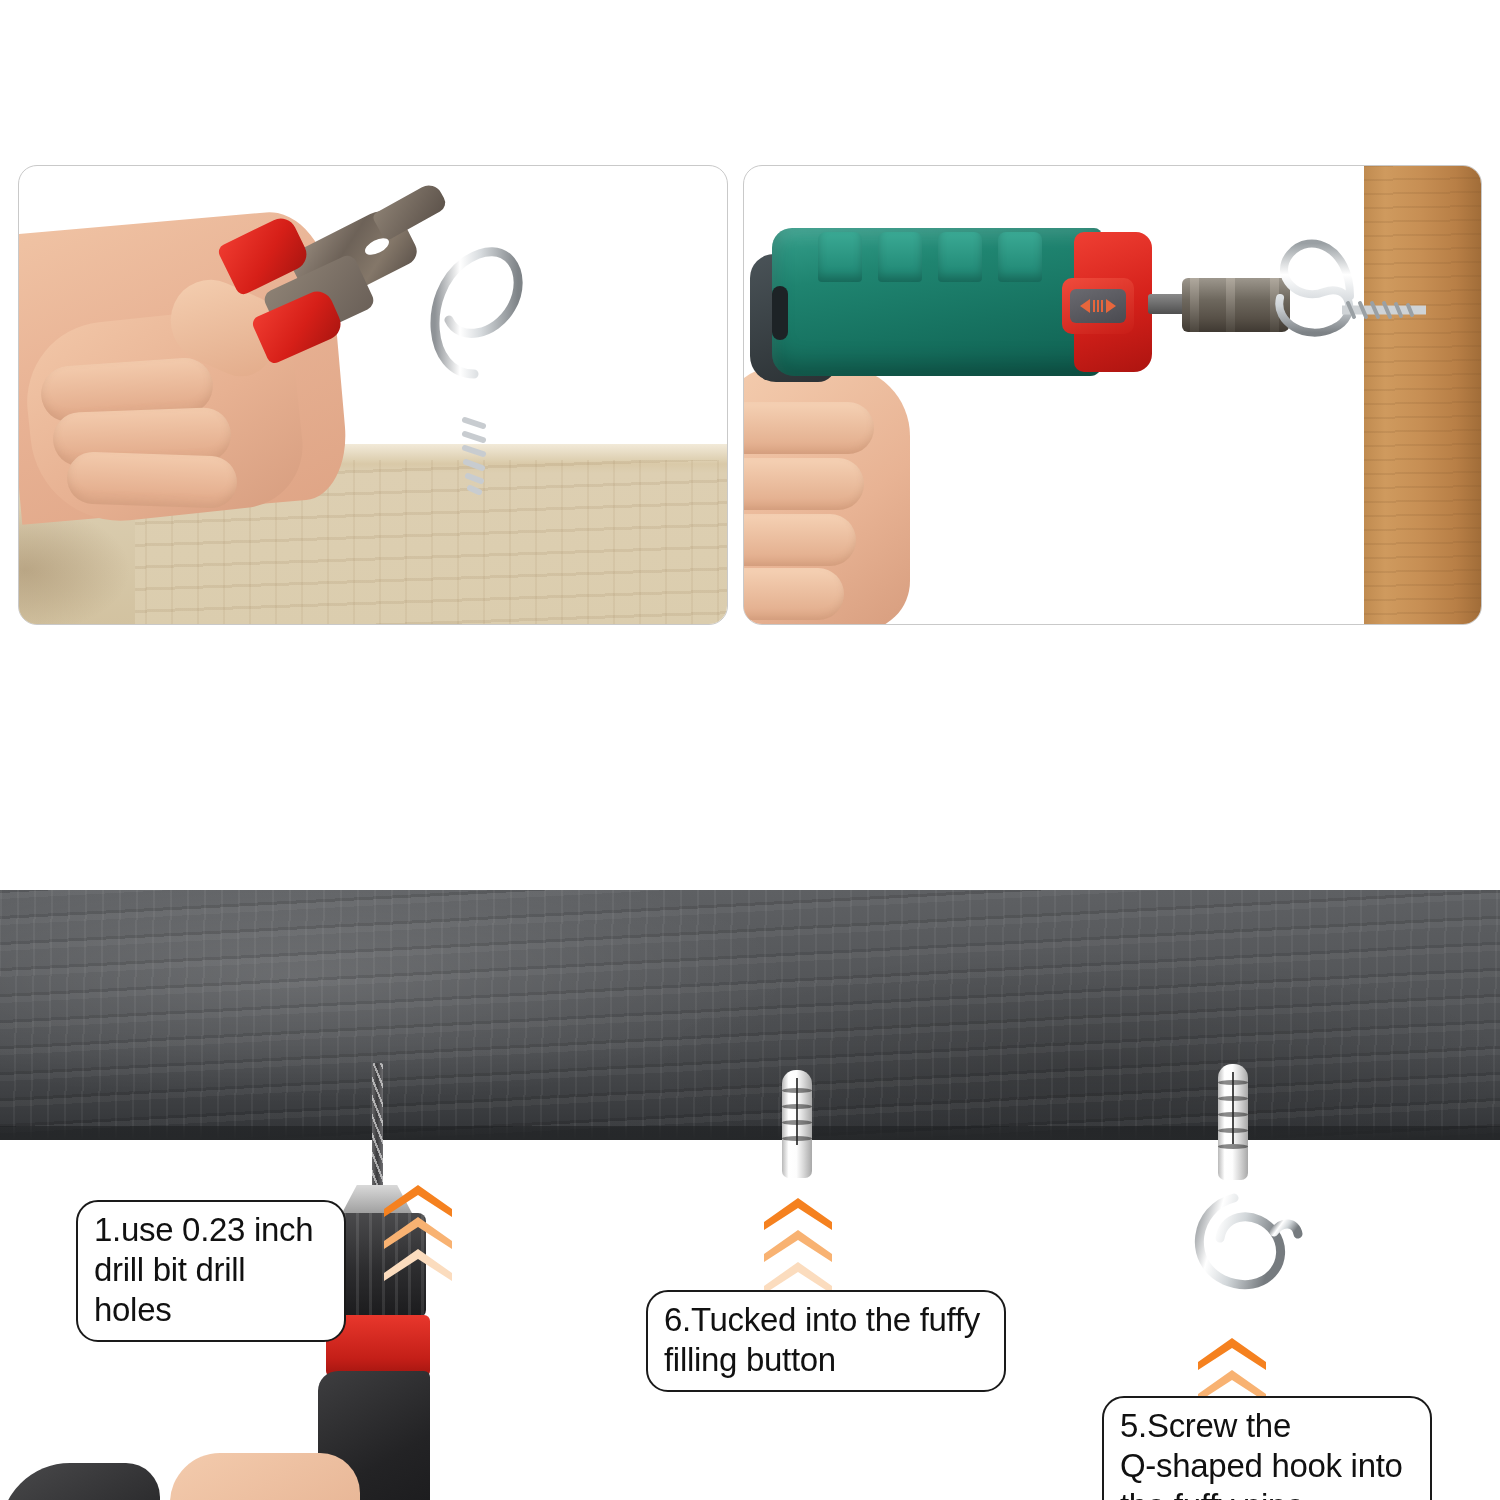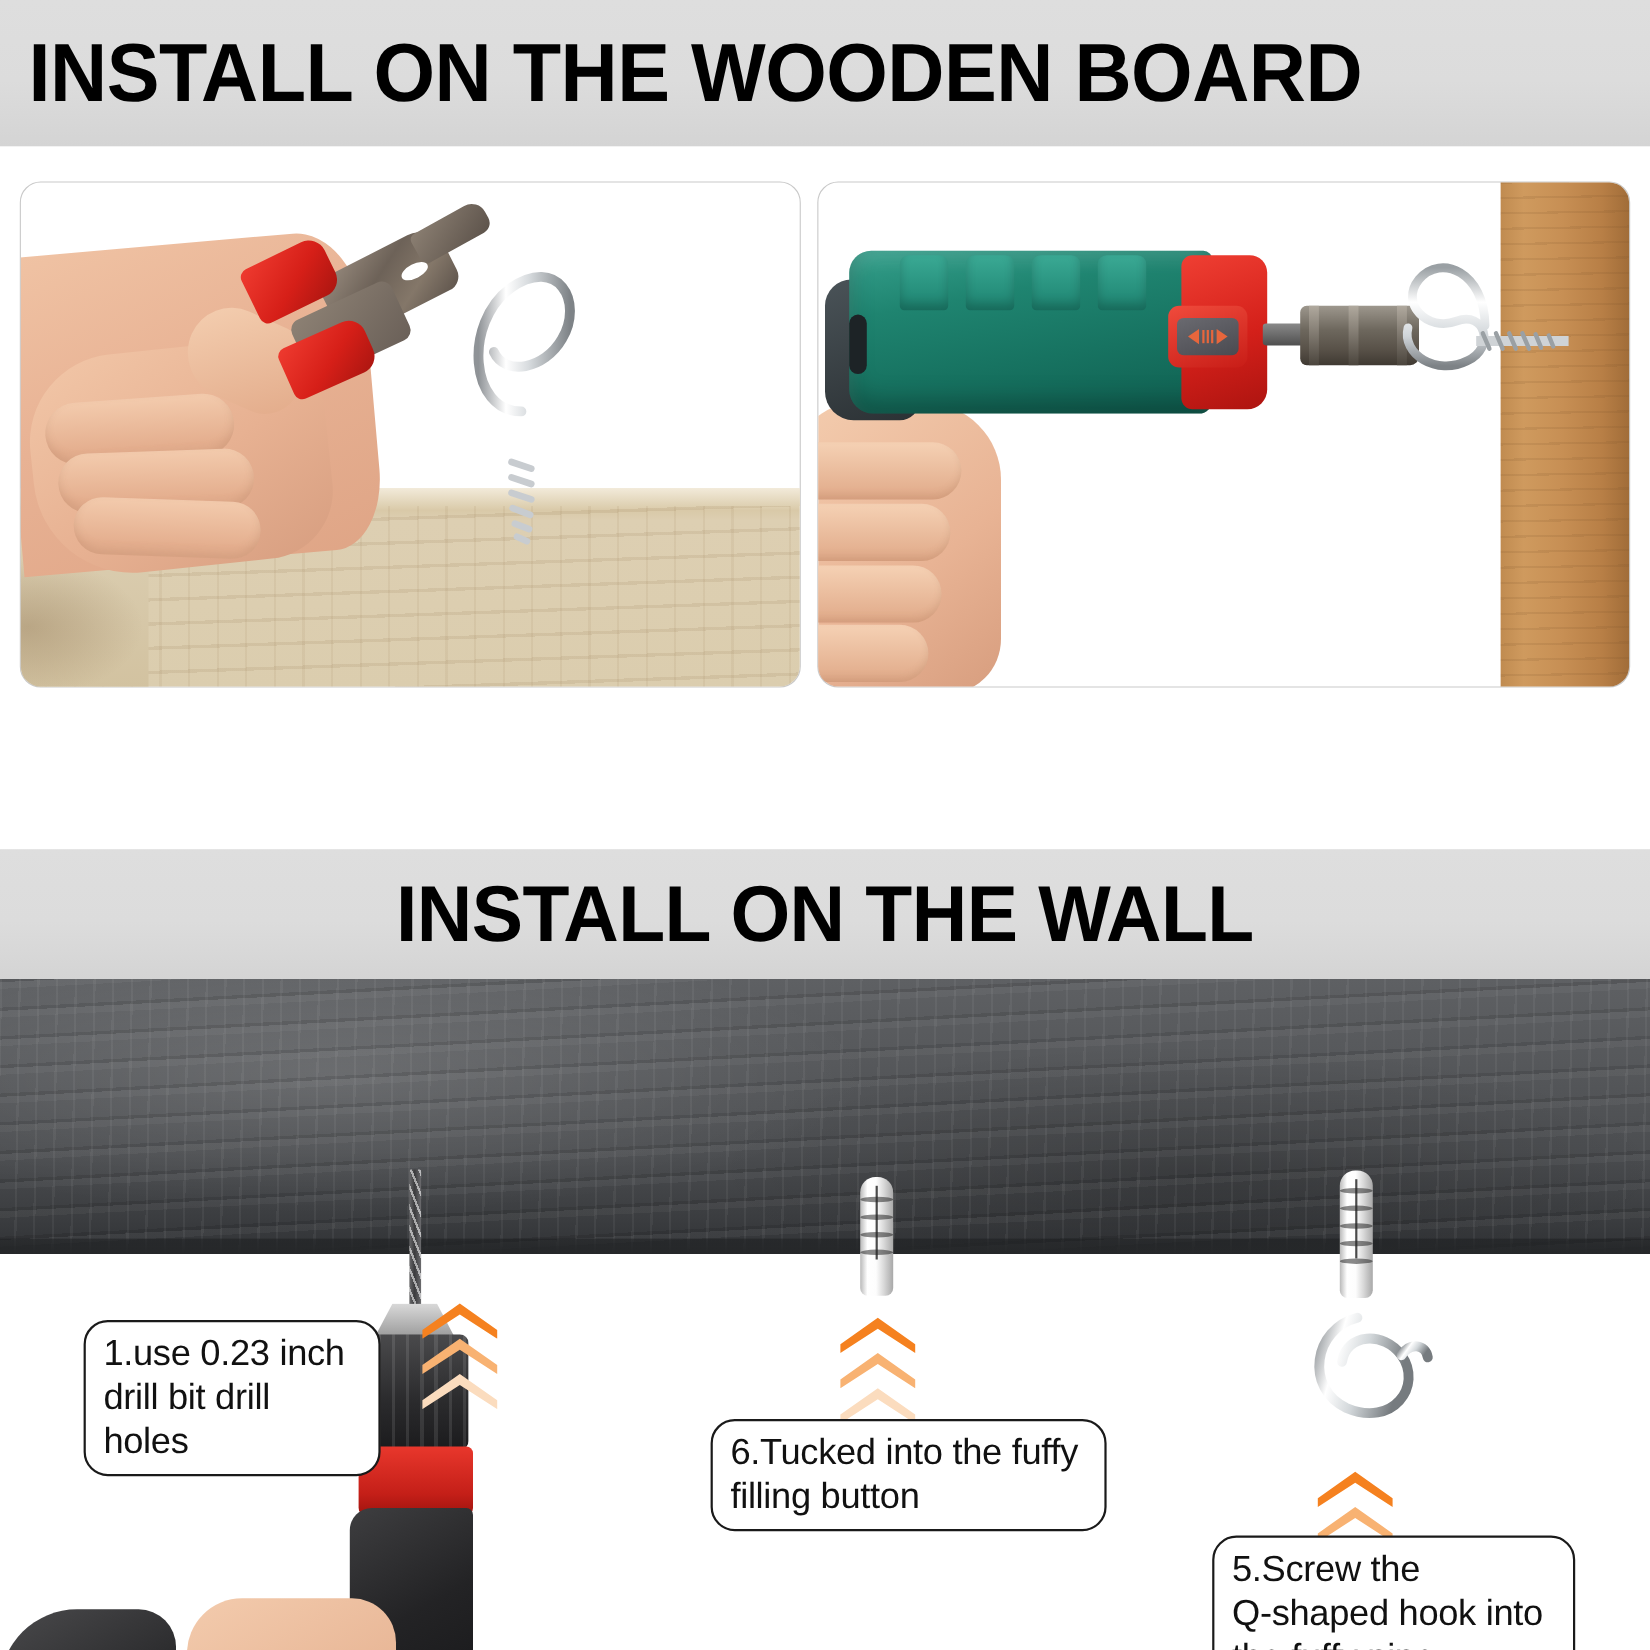--- a/index.html
+++ b/index.html
@@ -428,23 +428,20 @@
   }
 
   
   .wall-hook { position: absolute; left: 1178px; top: 120px; width: 150px; height: 250px; }
 </style>
 </head>
 <body>
 
 <div class="page">
 
-  <div class="header-band top">
-    <div class="header-title">INSTALL ON THE WOODEN BOARD</div>
-  </div>
 
   <div class="panels">
 
     <div class="panel p1">
       <div class="beam">
         <div class="beam-top"></div>
         <div class="beam-grain"></div>
         <div class="beam-endgrain"></div>
         <div class="knot" style="left:70px; top:120px;"></div>
         <div class="knot" style="left:300px; top:70px; width:40px; height:9px;"></div>
@@ -548,23 +545,20 @@
           <line x1="30" y1="4" x2="36" y2="18"></line>
             <line x1="42" y1="4" x2="48" y2="18"></line>
           <line x1="54" y1="5" x2="59" y2="17"></line>
             <line x1="66" y1="6" x2="70" y2="16"></line>
         </g>
       </svg>
     </div>
   </div>
 
 
-  <div class="header-band wall">
-    <div class="header-title">INSTALL ON THE WALL</div>
-  </div>
 
   <div class="wall-band">
     <div class="wall-bottom-edge"></div>
   </div>
 
   <div class="wall-stage">
 
     <div class="anchor" style="left:782px; top:142px;">
       <div class="anchor-body" style="height:108px;">
         <div class="anchor-slot"></div>

